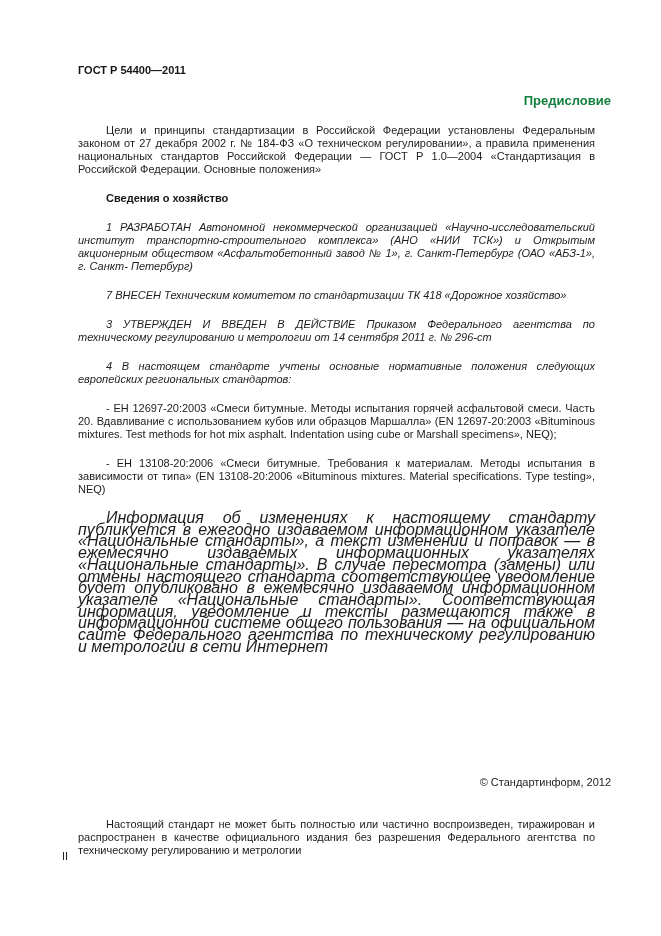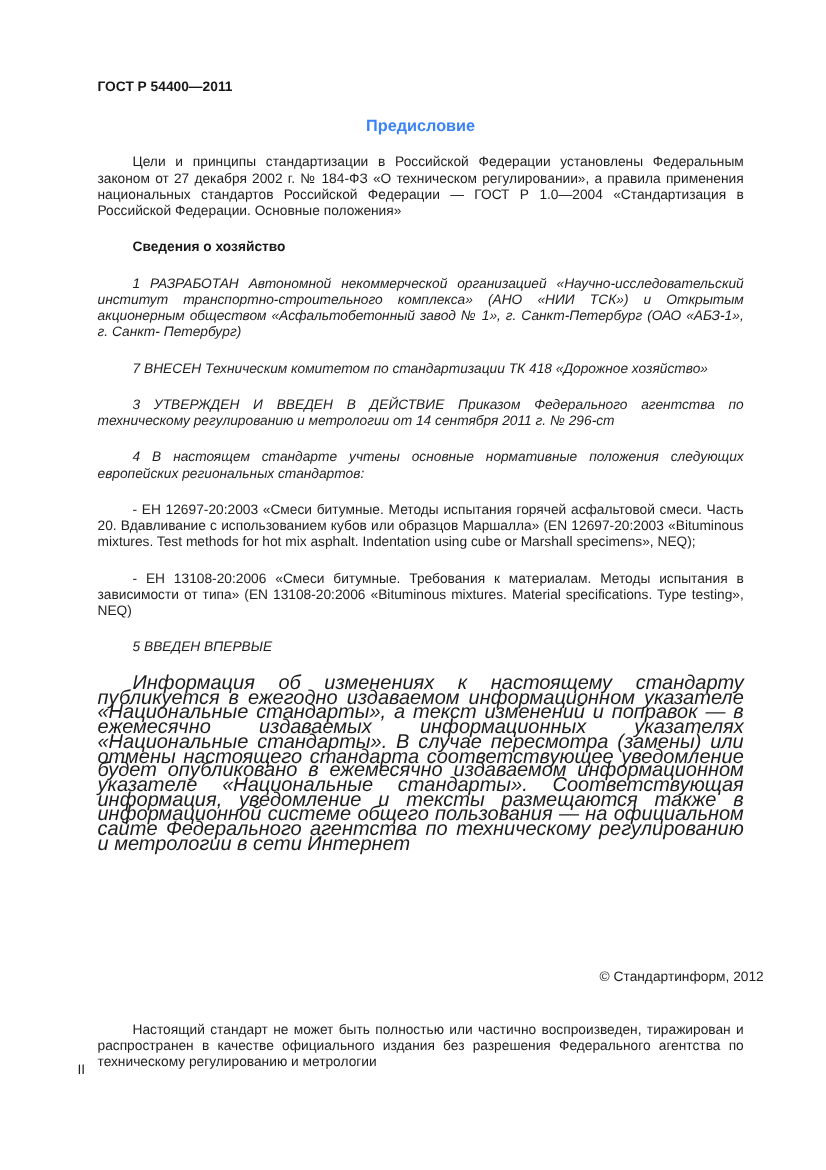--- a/index.html
+++ b/index.html
@@ -24,25 +24,25 @@
     top: 0;
     width: 549px;
   }
   .doc-header {
     margin: 64px 0 0 16px;
     font-weight: bold;
     color: #161616;
   }
   .doc-title {
     margin-top: 16px;
-    text-align: center;
+    text-align: right;
     font-weight: bold;
     font-size: 13px;
     line-height: 15px;
-    color: #3b82f6;
+    color: #15803d;
   }
   p.para {
     margin: 16px;
     text-align: justify;
     text-indent: 28px;
   }
   .p-intro { margin-top: 13px; }
   .info-heading {
     margin-top: 10px;
     font-weight: bold;
@@ -96,21 +96,20 @@
     <p class="para item">7 ВНЕСЕН Техническим комитетом по стандартизации ТК 418 «Дорожное хозяйство»</p>
 
     <p class="para item">3 УТВЕРЖДЕН И ВВЕДЕН В ДЕЙСТВИЕ Приказом Федерального агентства по техническому регулированию и метрологии от 14 сентября 2011 г. № 296-ст</p>
 
     <p class="para item">4 В настоящем стандарте учтены основные нормативные положения следующих европейских региональных стандартов:</p>
 
     <p class="para sub">- ЕН 12697-20:2003 «Смеси битумные. Методы испытания горячей асфальтовой смеси. Часть 20. Вдавливание с использованием кубов или образцов Маршалла» (EN 12697-20:2003 «Bituminous mixtures. Test methods for hot mix asphalt. Indentation using cube or Marshall specimens», NEQ);</p>
 
     <p class="para sub">- ЕН 13108-20:2006 «Смеси битумные. Требования к материалам. Методы испытания в зависимости от типа» (EN 13108-20:2006 «Bituminous mixtures. Material specifications. Type testing», NEQ)</p>
 
-    <p class="para item">5 ВВЕДЕН ВПЕРВЫЕ</p>
 
     <p class="para note">Информация об изменениях к настоящему стандарту публикуется в ежегодно издаваемом информационном указателе «Национальные стандарты», а текст изменений и поправок — в ежемесячно издаваемых информационных указателях «Национальные стандарты». В случае пересмотра (замены) или отмены настоящего стандарта соответствующее уведомление будет опубликовано в ежемесячно издаваемом информационном указателе «Национальные стандарты». Соответствующая информация, уведомление и тексты размещаются также в информационной системе общего пользования — на официальном сайте Федерального агентства по техническому регулированию и метрологии в сети Интернет</p>
 
     <div class="copyright">© Стандартинформ, 2012</div>
 
     <p class="para restriction">Настоящий стандарт не может быть полностью или частично воспроизведен, тиражирован и распространен в качестве официального издания без разрешения Федерального агентства по техническому регулированию и метрологии</p>
 
     <div class="page-number">II</div>
 
   </div>

